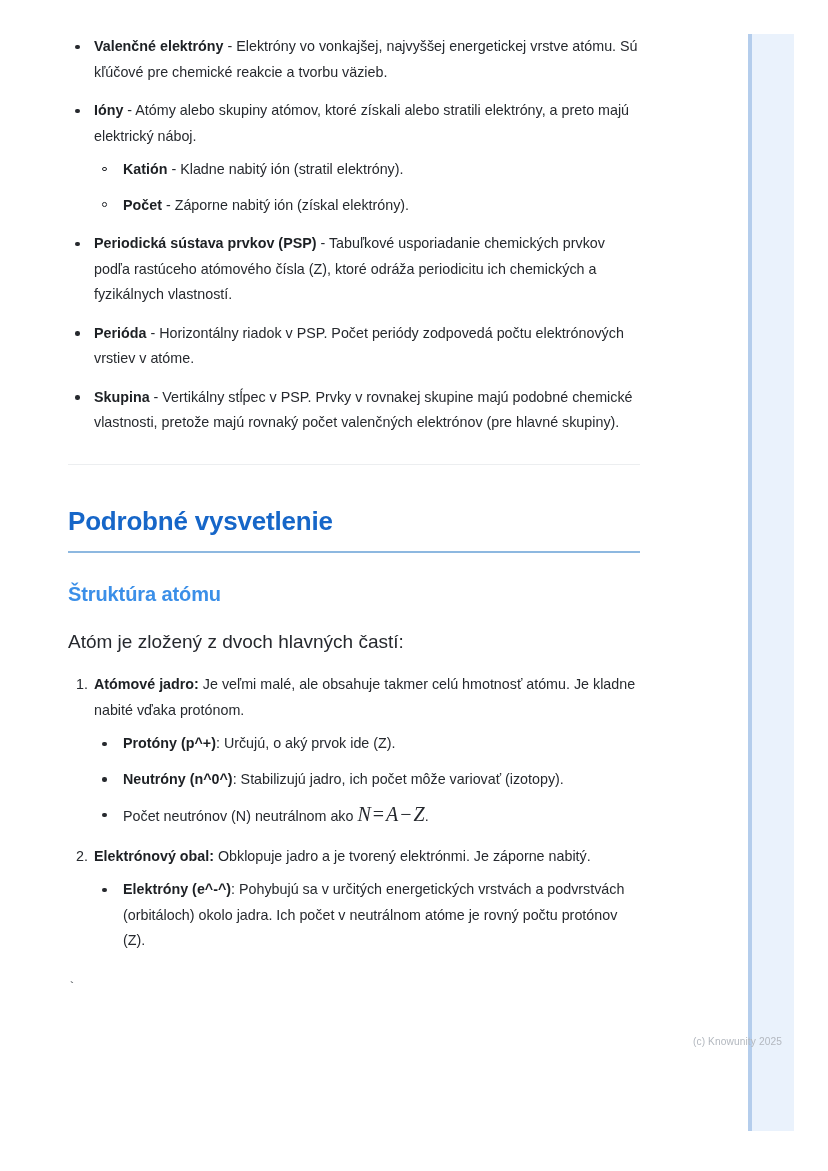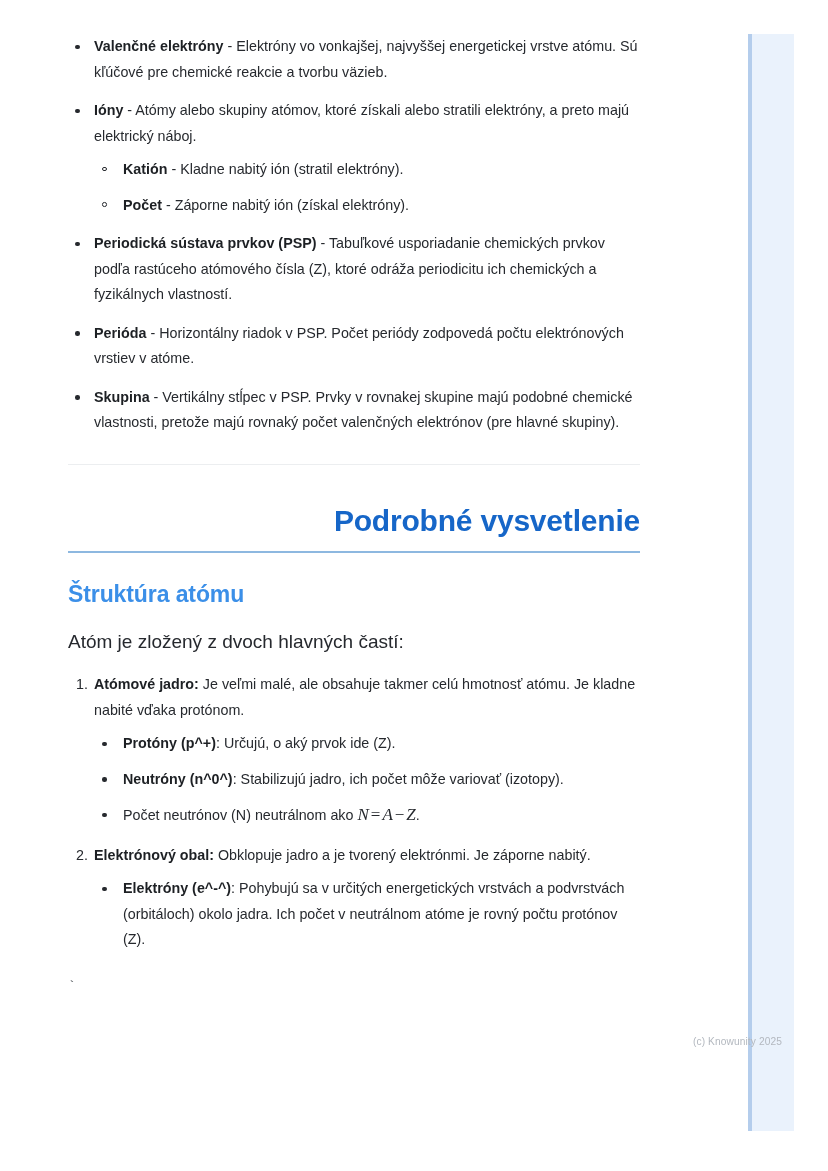--- a/index.html
+++ b/index.html
@@ -131,54 +131,53 @@
   
   .rule {
     height: 1px;
     background: #eceef0;
     border: 0;
     margin: 28px 0 0 0;
     width: 572px;
   }
 
   .h1 {
-    font-size: 30px;
+    font-size: 26px;
     line-height: 32px;
     font-weight: bold;
     color: #1666c8;
     margin: 40px 0 0 0;
     letter-spacing: -0.2px;
-    text-align: right;
   }
   .h1-underline {
     height: 2px;
     background: #8db8e0;
     width: 572px;
     margin-top: 14px;
   }
 
   .h2 {
-    font-size: 23px;
+    font-size: 20px;
     line-height: 26px;
     font-weight: bold;
     color: #3b8fe8;
     margin: 28px 0 0 0;
     letter-spacing: -0.1px;
   }
 
   .para {
     margin: 22px 0 0 0;
     font-size: 19px;
     line-height: 25.5px;
   }
 
   .math {
     font-family: "Liberation Serif", serif;
     font-style: italic;
-    font-size: 17px;
+    font-size: 20px;
   }
   .math .op {
     font-style: normal;
     padding: 0 2px;
   }
 
   .stray {
     margin: 26px 0 0 0;
     font-family: "Liberation Mono", monospace;
     font-size: 13px;

